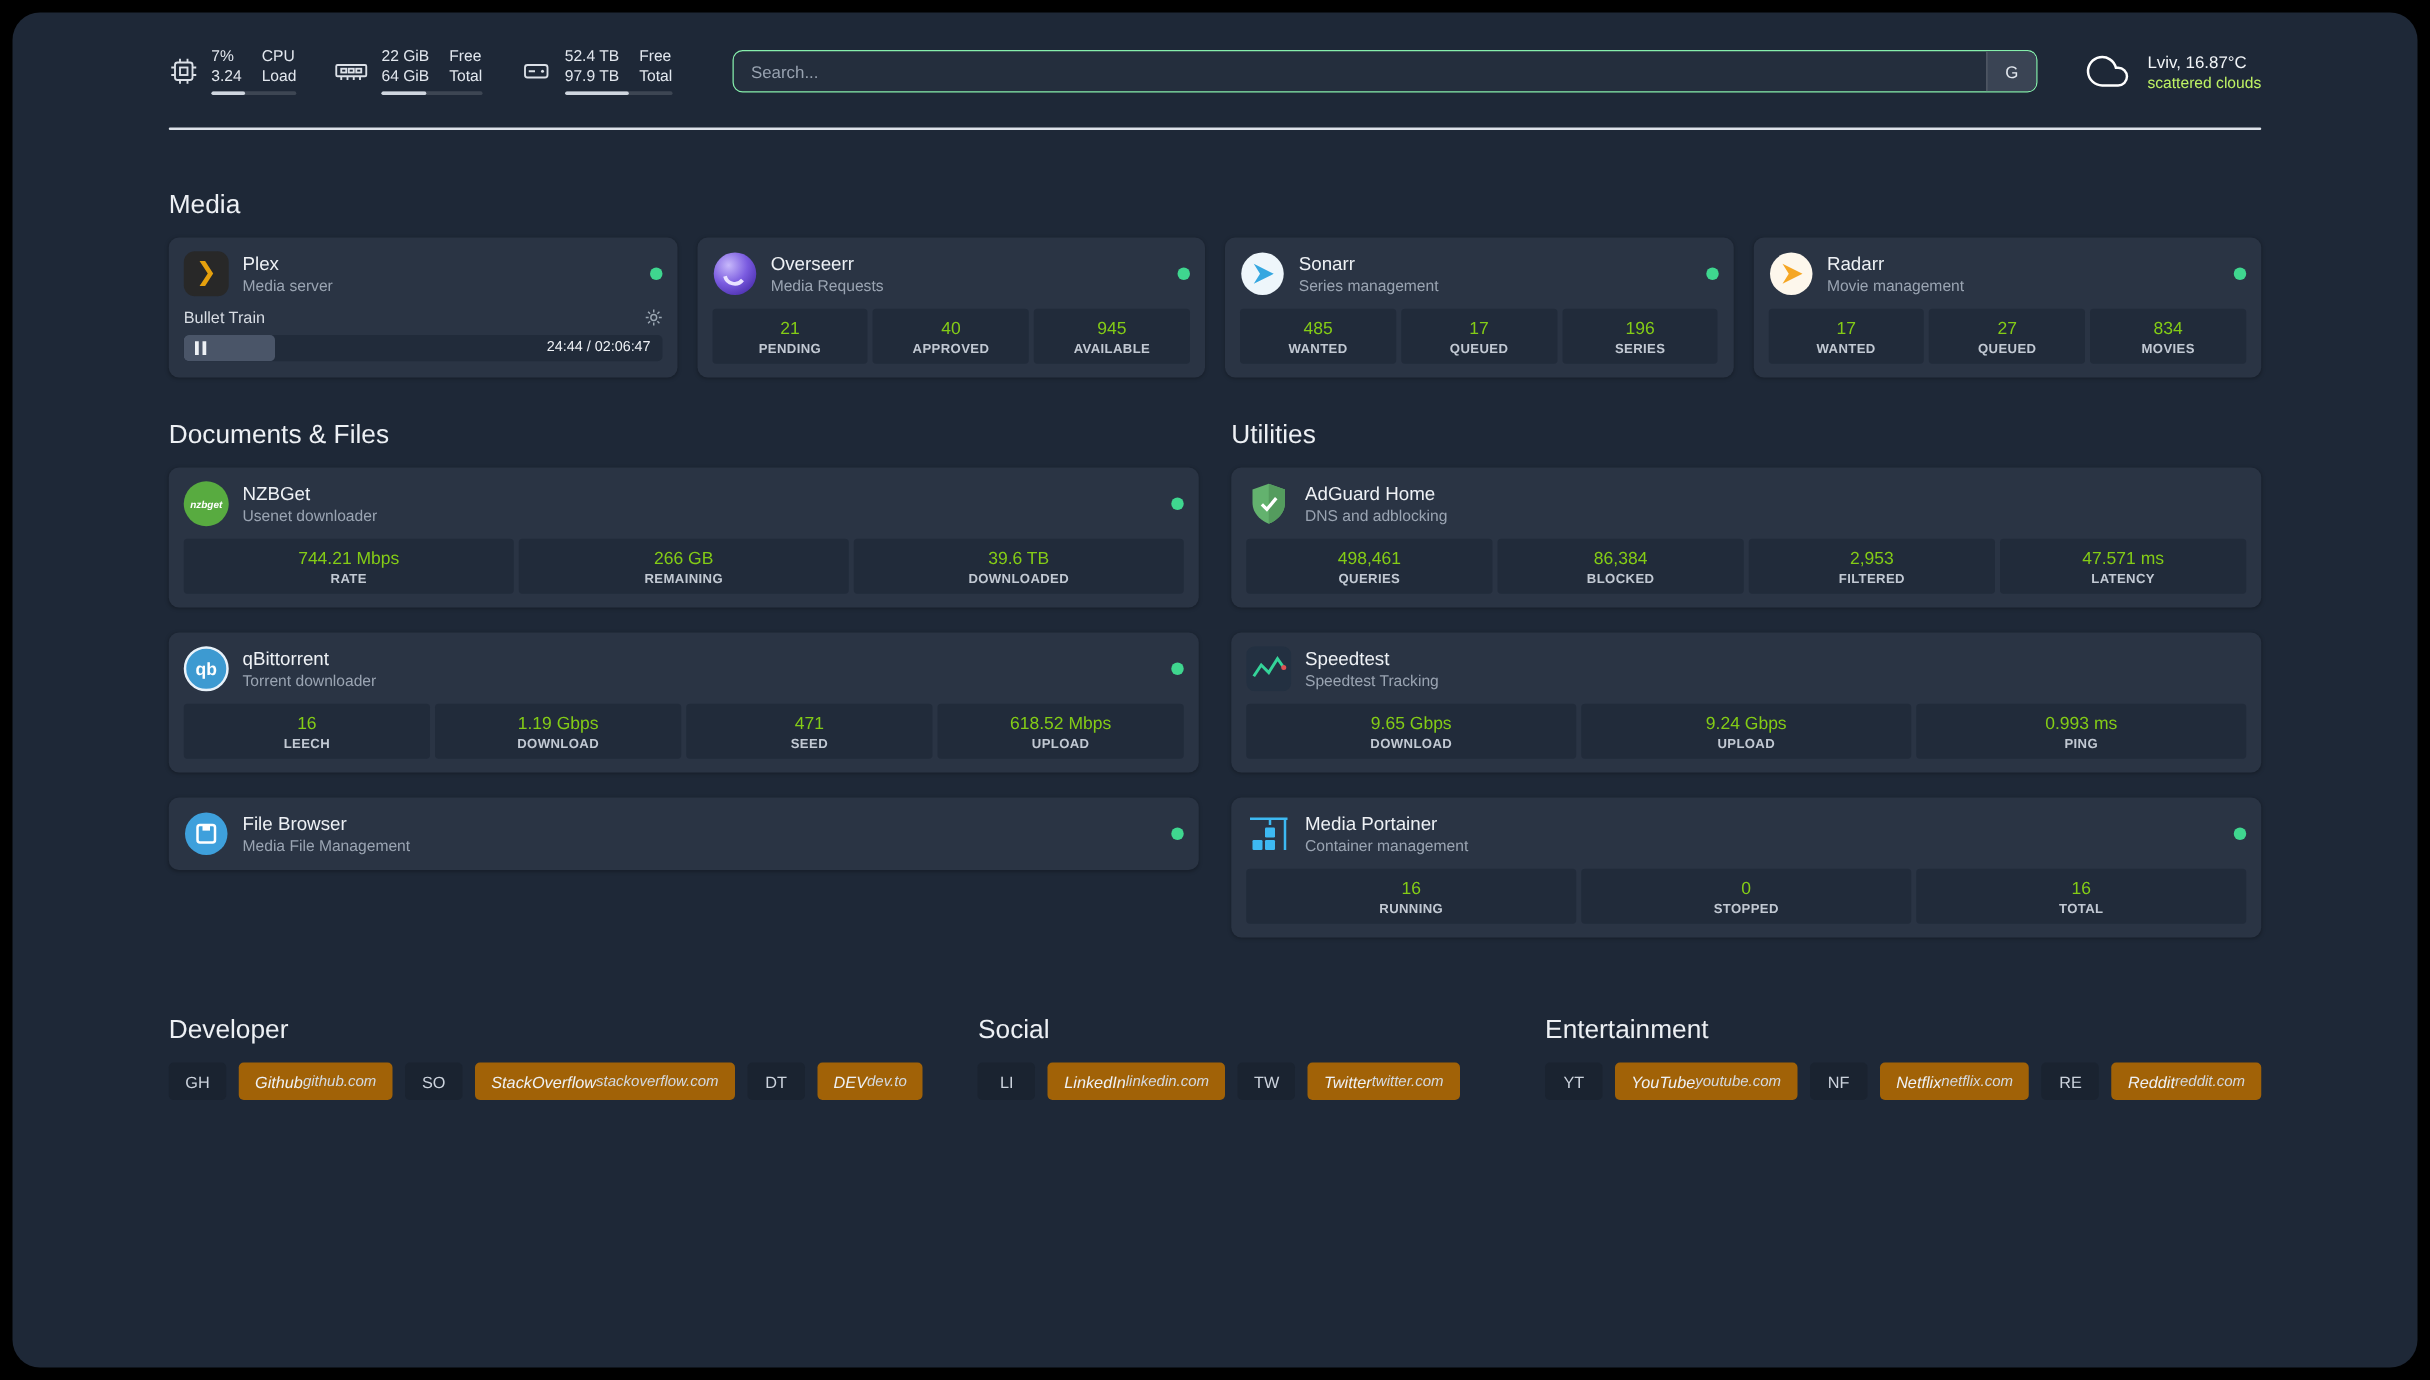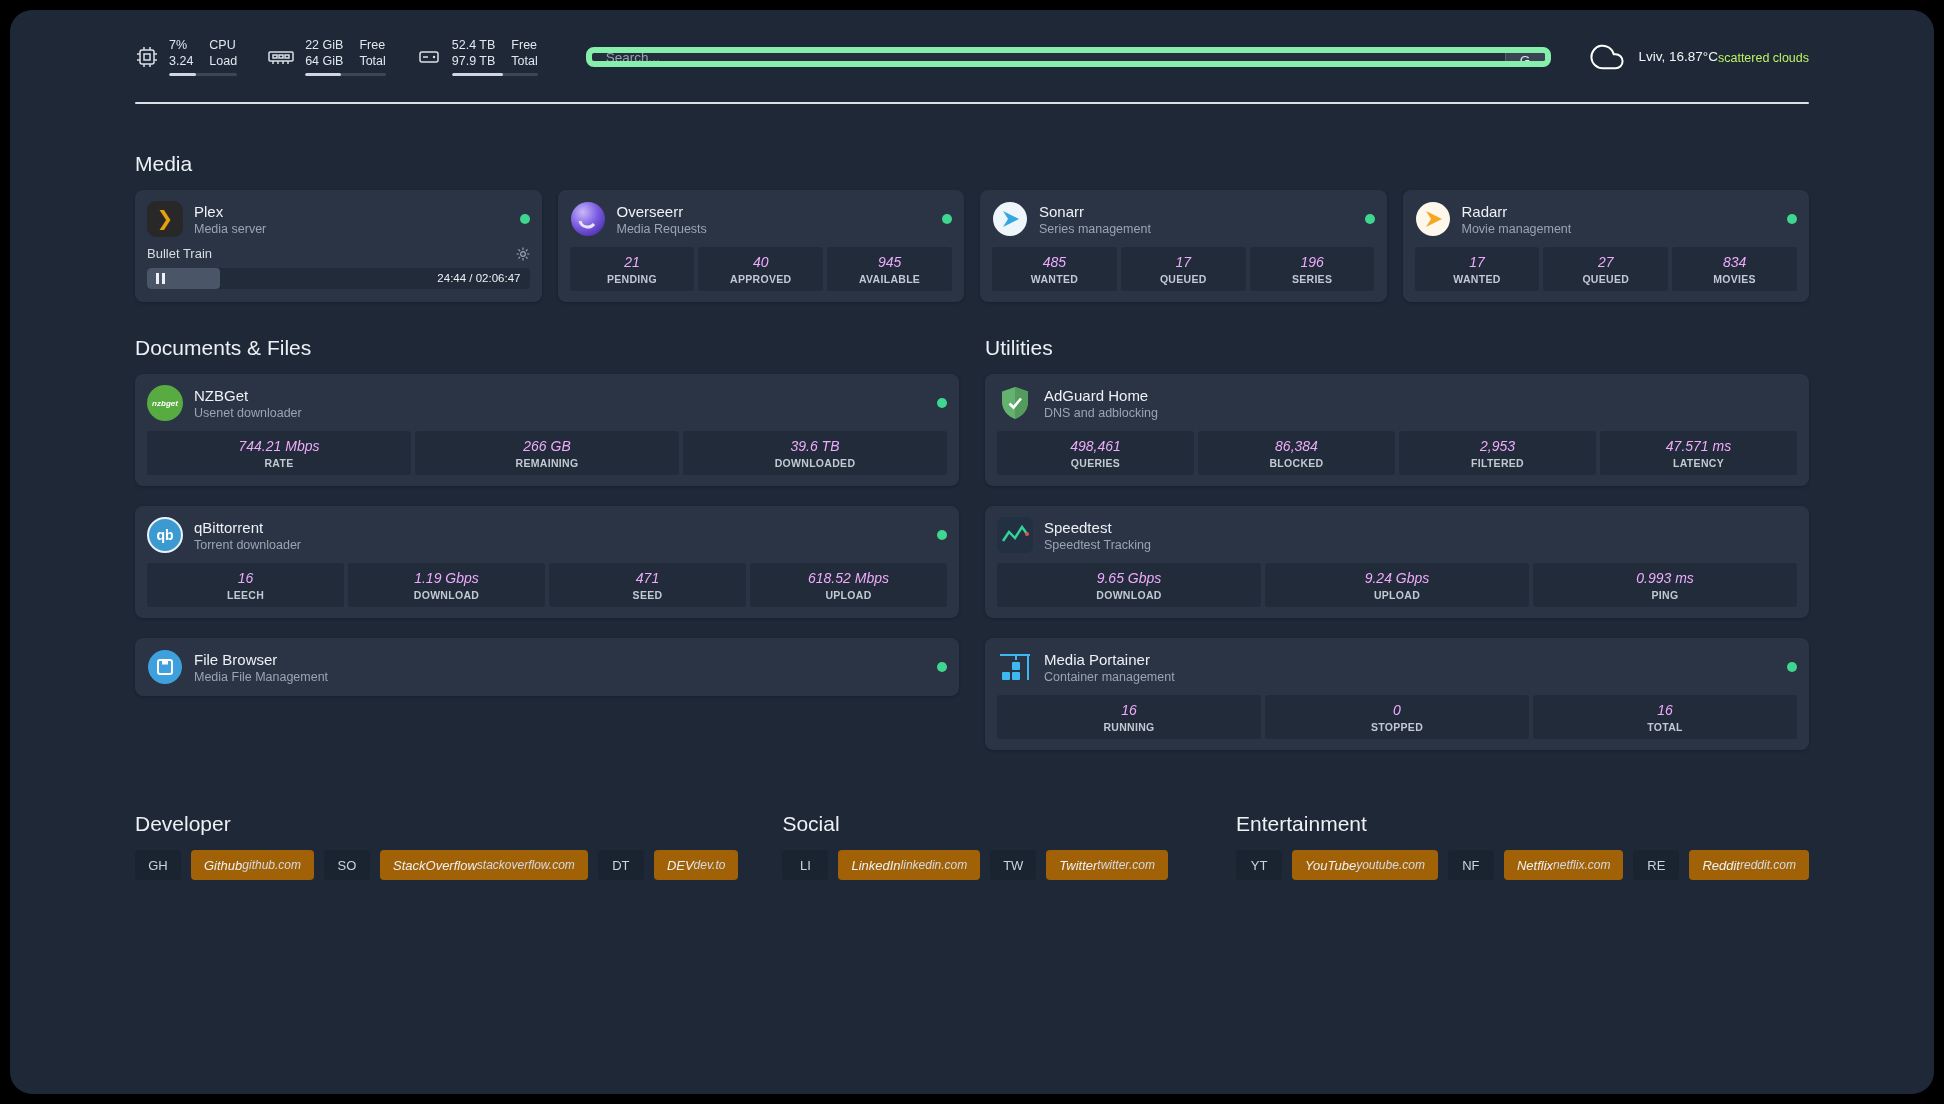--- a/index.html
+++ b/index.html
@@ -18,30 +18,30 @@
   
   .topbar { display:flex; align-items:center; }
   .res { display:flex; align-items:center; margin-right:30px; }
   .res svg.resicon { margin-right:10px; flex:none; }
   .res-body { display:flex; flex-direction:column; }
   .res-grid { display:flex; gap:16px; }
   .res-col { display:flex; flex-direction:column; font-size:12.5px; line-height:1.25; color:#e2e7ee; }
   .res-bar { height:3px; margin-top:4px; background:rgba(255,255,255,.14); border-radius:2px; overflow:hidden; }
   .res-bar i { display:block; height:100%; background:#cfd6df; border-radius:2px; }
 
-  .search { flex:1; display:flex; align-items:stretch; height:20px; margin:0 34px 0 18px;
-    background:#242e3d; border:6px solid #86efac; border-radius:8px; overflow:hidden; }
+  .search { flex:1; display:flex; align-items:stretch; height:34px; margin:0 34px 0 18px;
+    background:#242e3d; border:1px solid #86efac; border-radius:8px; overflow:hidden; }
   .search input { flex:1; background:transparent; border:none; outline:none;
     color:#e7ebf0; font-size:13.5px; padding:0 14px; font-family:inherit; }
   .search input::placeholder { color:#98a2b0; }
   .search-btn { width:40px; border:none; border-left:1px solid #555d69; background:#3a4454;
     color:#e2e7ee; font-size:13.5px; cursor:pointer; font-family:inherit; }
 
   .weather { display:flex; align-items:center; gap:10px; }
-  .weather-txt { display:flex; flex-direction:row; }
+  .weather-txt { display:flex; flex-direction:column; }
   .weather-loc { font-size:13.5px; color:#f2f5f8; }
   .weather-cond { font-size:12.5px; color:#bef264; margin-top:2px; }
 
   .divider { height:2px; background:#dde2e9; margin-top:26px; border-radius:1px; }
 
   
   .section-title { font-size:21px; font-weight:500; color:#edf0f4; margin-bottom:14px; }
   .media-section { margin-top:48px; }
   .media-grid { display:grid; grid-template-columns:repeat(4,1fr); gap:16px; }
   .two-col { display:grid; grid-template-columns:1fr 1fr; gap:26px; margin-top:34px; align-items:start; }
@@ -51,21 +51,21 @@
   .card { background:#2a3444; border-radius:8px; padding:11px 12px; box-shadow:0 1px 3px rgba(0,0,0,.25); }
   .card-head { display:flex; align-items:center; }
   .icon { width:36px; height:36px; flex:none; display:flex; align-items:center; justify-content:center; }
   .card-titles { margin-left:11px; }
   .card-title { font-size:15px; color:#eef1f5; }
   .card-sub { font-size:12.5px; color:#9aa4b2; margin-top:2px; }
   .dot { width:10px; height:10px; border-radius:50%; background:#3fd68f; margin-left:auto; flex:none; }
 
   .stats { display:flex; gap:4px; margin-top:10px; }
   .tile { flex:1; background:#212b3a; border-radius:3px; text-align:center; padding:7px 4px 6px; }
-  .tile-value { font-size:14px; color:#f0abfc;font-style:italic; }
+  .tile-value { font-size:14px; color:#84cc16; }
   .tile-label { font-size:10.5px; font-weight:bold; color:#c2c9d3; letter-spacing:.3px; margin-top:3px; }
 
   
   .np-row { display:flex; align-items:center; justify-content:space-between; margin-top:9px; }
   .np-title { font-size:13px; color:#d8dde4; }
   .np-bar { position:relative; height:21px; margin-top:7px; background:#212b3a; border-radius:4px; overflow:hidden; }
   .np-fill { position:absolute; left:0; top:0; bottom:0; background:#4a5568; border-radius:4px; }
   .pause { position:absolute; left:9px; top:5px; display:flex; gap:3px; }
   .pause b { width:3px; height:11px; background:#eef1f5; display:block; }
   .np-time { position:absolute; right:9px; top:4px; font-size:11.5px; color:#eef1f5; }

